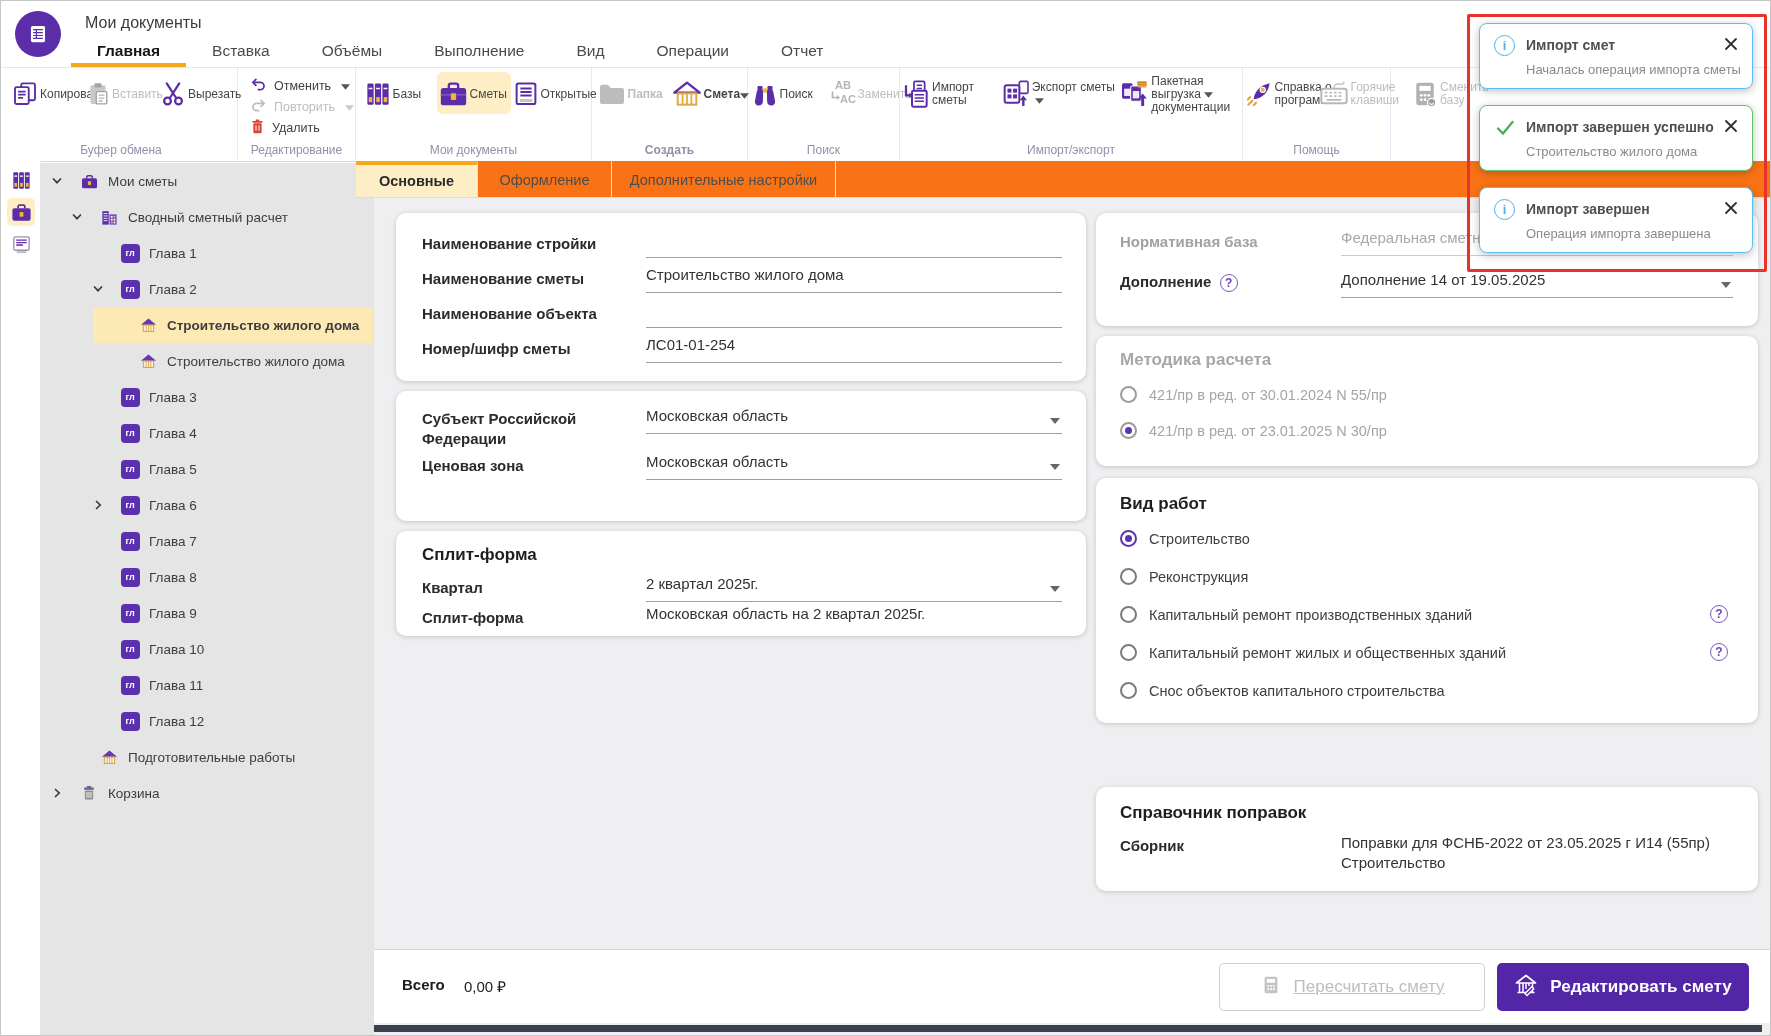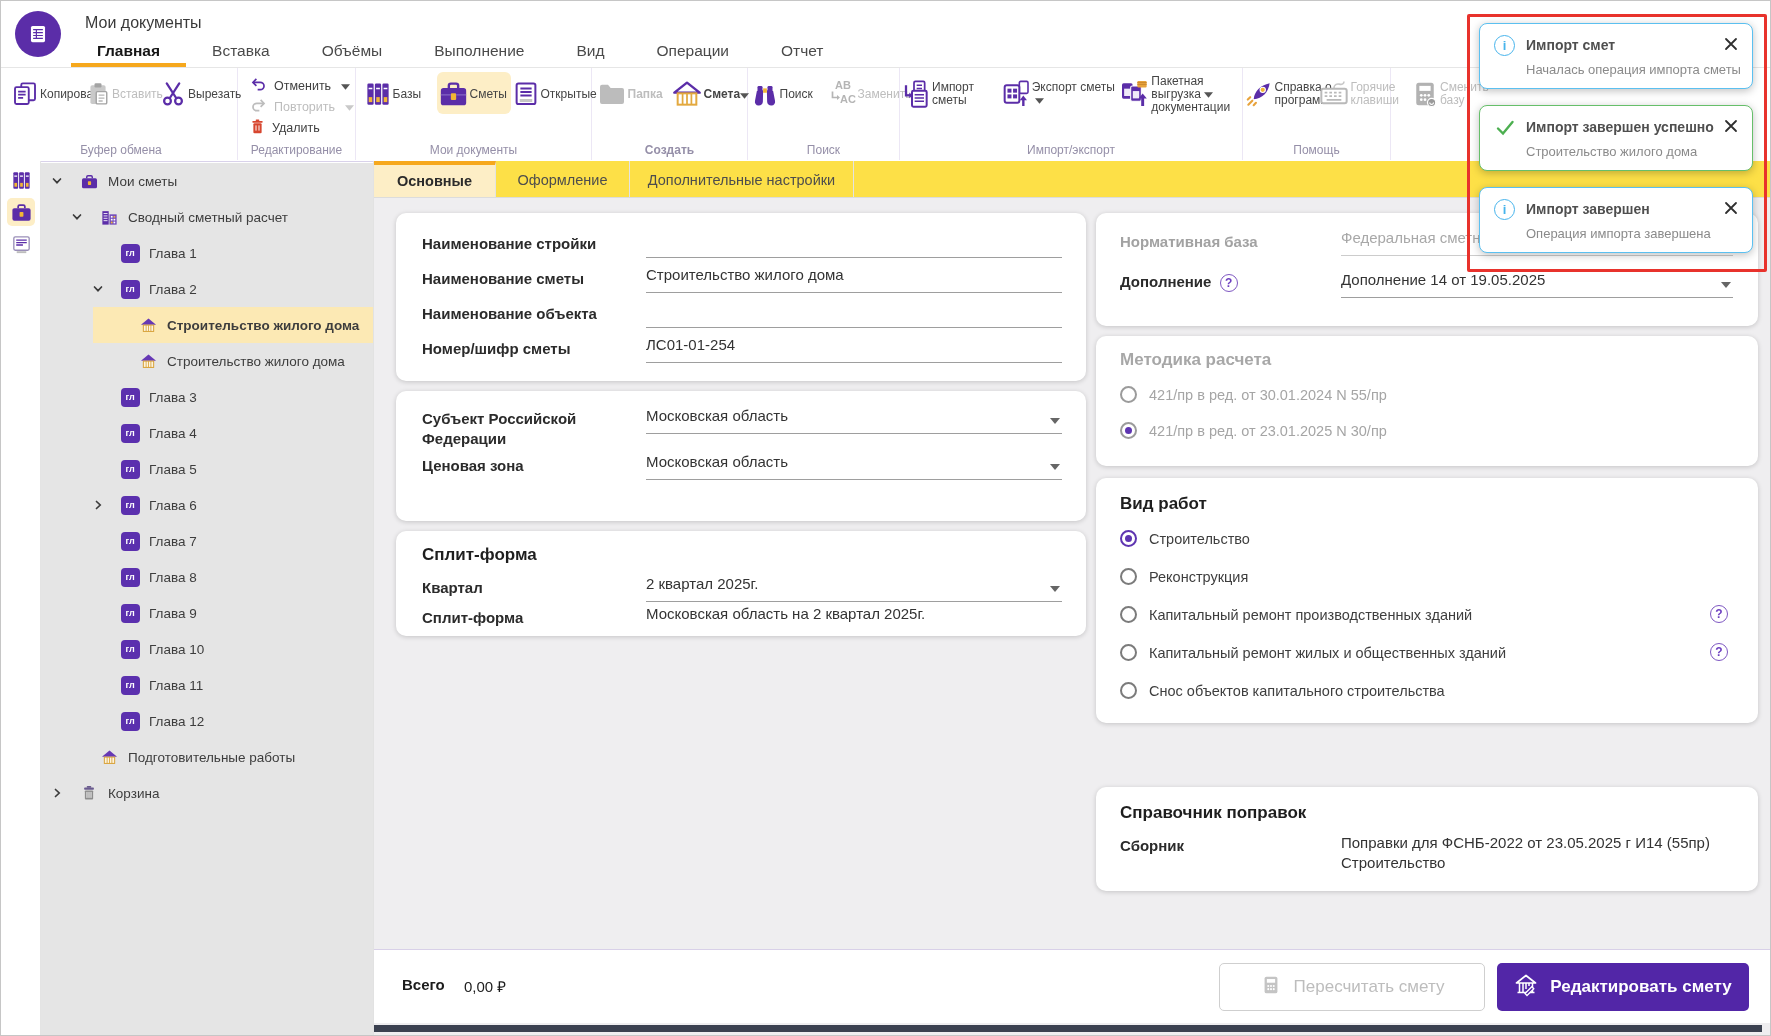--- a/index.html
+++ b/index.html
@@ -42,21 +42,21 @@
   .lvl0{padding-left:8px;}
   .lvl1{padding-left:28px;}
   .lvl2{padding-left:79px;}
   .lvl2.has-ch{padding-left:49px;}
   .lvl3{padding-left:97px;}
   .trow.selrow{background:#fce9b4;margin-left:52px;padding-left:45px;font-weight:bold;}
   .chap{width:19px;height:19px;border-radius:4px;background:#5b30ae;color:#fff;font-size:9px;
         display:flex;align-items:center;justify-content:center;font-weight:bold;}
   .vline{position:absolute;left:372px;top:160px;bottom:0;width:1px;background:#e2e2e2;}
   
-  .doc-tabs{position:absolute;left:373px;top:160px;right:0;height:37px;background:#fde047;
+  .doc-tabs{position:absolute;left:355px;top:160px;right:0;height:37px;background:#f97316;
             border-bottom:1px solid #dcdcdc;display:flex;box-sizing:border-box;}
   .doc-tab{height:100%;display:flex;align-items:center;justify-content:center;
            font-size:14.5px;color:#4d4d4d;border-right:1px solid #e3e3e3;box-sizing:border-box;padding-top:2px;}
   .doc-tab.active{background:#fdeec6;border-top:4px solid #f6a81d;font-weight:bold;color:#2b2b2b;padding-top:0;}
   
   .content{position:absolute;left:373px;top:197px;right:0;bottom:0;background:#efeef0;}
   .card{position:absolute;background:#fff;border-radius:10px;box-shadow:0 1px 5px rgba(0,0,0,.18);}
   .flabel{position:absolute;font-size:15px;font-weight:bold;color:#2b2b2b;}
   .fvalue{position:absolute;font-size:15px;color:#333;border-bottom:1px solid #9e9e9e;}
   .fvalue .vcaret{position:absolute;right:2px;bottom:6px;}
@@ -74,21 +74,21 @@
   .help{display:inline-flex;width:18px;height:18px;border-radius:50%;border:1.5px solid #7e57c2;
         color:#6d3fc0;font-size:12px;align-items:center;justify-content:center;box-sizing:border-box;
         font-weight:bold;}
   
   .footer{position:absolute;left:373px;right:0;top:948px;height:74px;background:#fff;
           border-top:1px solid #d8d0e8;box-sizing:border-box;}
   .total-label{position:absolute;left:28px;top:26px;font-size:15px;font-weight:bold;color:#1d1d1d;}
   .total-value{position:absolute;left:90px;top:26px;font-size:15px;color:#1d1d1d;}
   .btn-recalc{position:absolute;left:845px;top:13px;width:266px;height:48px;border:1px solid #cfcfcf;
               border-radius:5px;display:flex;align-items:center;justify-content:center;gap:12px;
-              color:#bdbdbd;font-size:17px;background:#fff;box-sizing:border-box;}
+              color:#bdbdbd;font-size:17px;background:#fff;box-sizing:border-box;text-decoration:underline;}
   .btn-edit{position:absolute;left:1123px;top:13px;width:252px;height:48px;background:#5226a7;
             border-radius:5px;display:flex;align-items:center;justify-content:center;gap:12px;
             color:#fff;font-size:17px;font-weight:bold;}
   .darkstrip{position:absolute;left:373px;right:8px;top:1024px;height:7px;background:#3b4150;}
   
   .toast{position:absolute;left:1478px;width:274px;height:66px;background:#fff;border-radius:8px;
          box-shadow:0 2px 9px rgba(0,0,0,.25);box-sizing:border-box;z-index:50;}
   .toast.info{border:1.5px solid #5bc0f0;}
   .toast.success{border:1.5px solid #66bf6a;}
   .ttitle{position:absolute;left:46px;top:13px;font-size:14px;font-weight:bold;color:#4f4f4f;}

